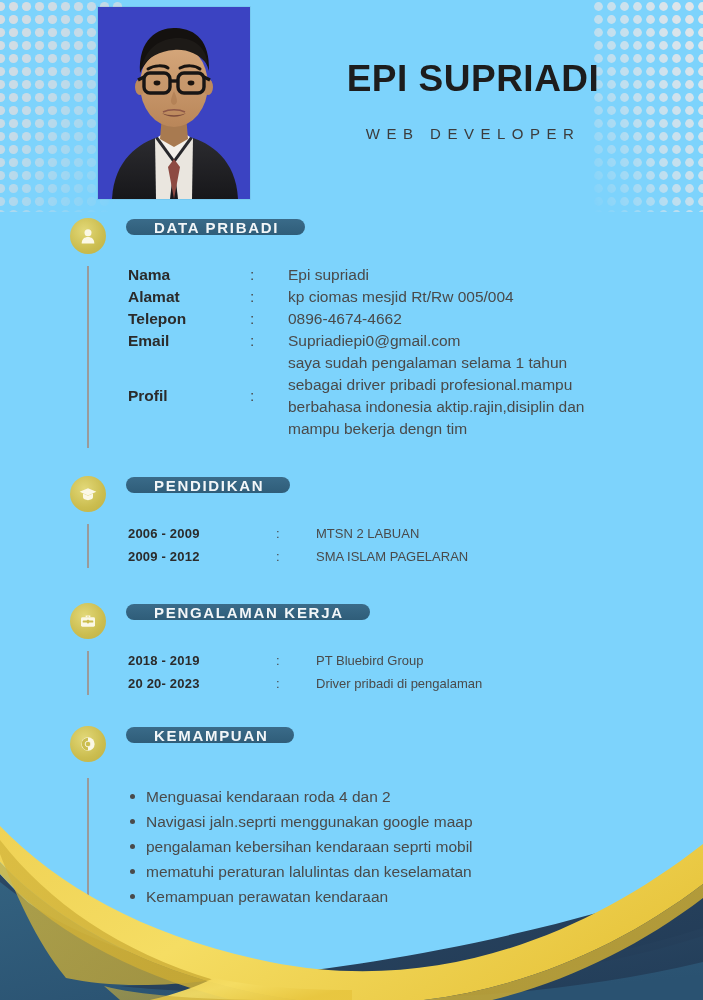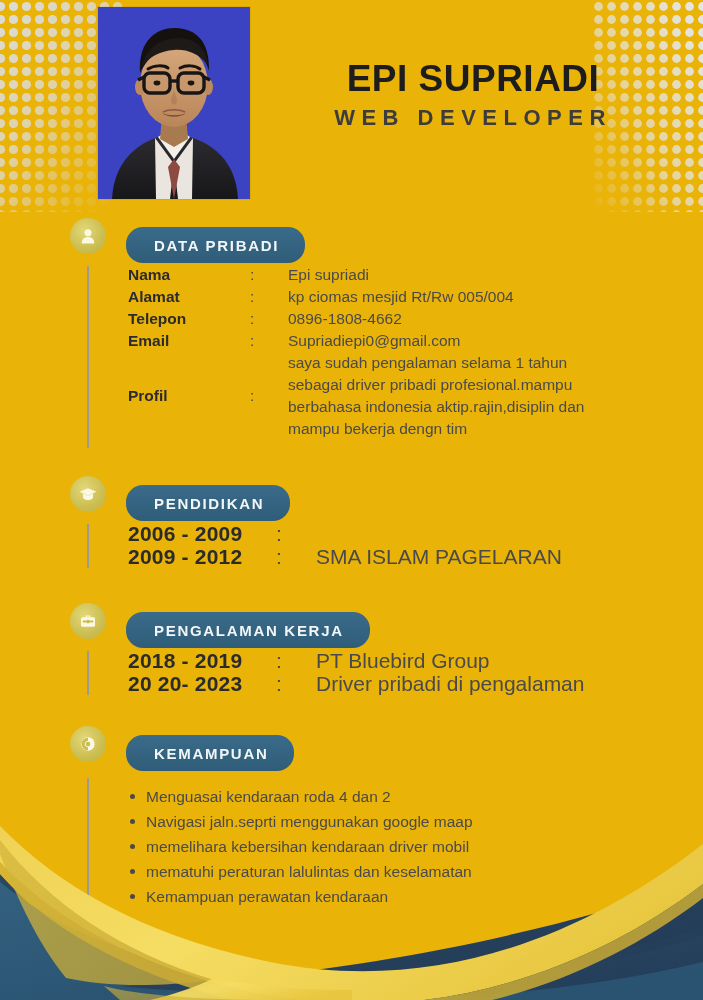--- a/index.html
+++ b/index.html
@@ -6,21 +6,21 @@
   * { box-sizing: border-box; margin: 0; padding: 0; }
   html, body {
     width: 703px; height: 1000px;
     background: #ffffff;
     font-family: "Liberation Sans", sans-serif;
     overflow: hidden;
   }
   #page {
     position: relative;
     width: 703px; height: 1000px;
-    background: #eab308;
+    background: #7dd3fc;
     overflow: hidden;
   }
 
   
   .halftone {
     position: absolute; top: 0;
     pointer-events: none;
     z-index: 0;
   }
   .halftone.left  { left: -6px;  width: 130px; height: 212px; }
@@ -51,47 +51,47 @@
   }
   .name {
     font-size: 37px;
     font-weight: bold;
     letter-spacing: 0.5px;
     color: #1d1d1d;
     line-height: 1.05;
     font-family: "Liberation Sans", sans-serif;
   }
   .role {
-    margin-top: 6px;
-    font-size: 22px;
+    margin-top: 26px;
+    font-size: 15px;
     letter-spacing: 6.5px;
     color: #3c3c3c;
-    font-weight: 700;
+    font-weight: 400;
   }
 
   
   .section { position: absolute; left: 0; width: 703px; z-index: 3; }
 
   .sec-head { position: relative; height: 36px; }
 
   .badge {
     position: absolute;
     left: 70px; top: 0;
     width: 36px; height: 36px;
     border-radius: 50%;
     background: #d5c95c;
     background: radial-gradient(circle at 40% 35%, #e2d878 0%, #cbbd4f 60%, #bfb044 100%);
     display: flex; align-items: center; justify-content: center;
   }
   .badge svg { width: 20px; height: 20px; display:block; }
 
   .pill {
     position: absolute;
-    left: 126px; top: 9px;
-    height: 36px;
+    left: 126px; top: 1px;
+    height: 16px;
     border-radius: 17px;
     background: #32627f;
     background: linear-gradient(180deg,#3a6b89 0%, #2f5d79 100%);
     display: flex; align-items: center;
     padding: 0 26px 0 28px;
   }
   .pill .ptxt {
     color: #f2f6f8;
     font-size: 15px;
     font-weight: bold;
@@ -107,21 +107,21 @@
   }
 
   
   .drow { display: flex; line-height: 22px; font-size: 15.5px; align-items: center; }
   .dlabel { width: 122px; font-weight: bold; color: #2b2b2b; }
   .dcolon { width: 38px; color: #4a4a4a; }
   .dvalue { color: #4a4a4a; flex: 1; }
   .dvalue .pline { display: block; }
 
   
-  .erow { display: flex; line-height: 23px; font-size: 21px; }
+  .erow { display: flex; line-height: 23px; font-size: 13px; }
   .eleft  { width: 148px; font-weight: bold; color: #2b2b2b; letter-spacing: .2px; }
   .ecolon { width: 40px; color: #4a4a4a; }
   .eright { color: #4a4a4a; }
 
   
   .skills { list-style: none; }
   .skills li {
     position: relative;
     padding-left: 18px;
     font-size: 15.5px;
@@ -276,21 +276,21 @@
         <span class="dvalue">Epi supriadi</span>
       </div>
       <div class="drow">
         <span class="dlabel">Alamat</span>
         <span class="dcolon">:</span>
         <span class="dvalue">kp ciomas mesjid Rt/Rw 005/004</span>
       </div>
       <div class="drow">
         <span class="dlabel">Telepon</span>
         <span class="dcolon">:</span>
-        <span class="dvalue">0896-1808-4662</span>
+        <span class="dvalue">0896-4674-4662</span>
       </div>
       <div class="drow">
         <span class="dlabel">Email</span>
         <span class="dcolon">:</span>
         <span class="dvalue">Supriadiepi0@gmail.com</span>
       </div>
       <div class="drow">
         <span class="dlabel">Profil</span>
         <span class="dcolon">:</span>
         <span class="dvalue">
@@ -313,20 +313,21 @@
       </div>
       <div class="pill">
         <span class="ptxt">PENDIDIKAN</span>
       </div>
     </div>
     <div class="sec-body">
       <div class="vline" style="height:44px;"></div>
       <div class="erow">
         <span class="eleft">2006 - 2009</span>
         <span class="ecolon">:</span>
+        <span class="eright">MTSN 2 LABUAN</span>
       </div>
       <div class="erow">
         <span class="eleft">2009 - 2012</span>
         <span class="ecolon">:</span>
         <span class="eright">SMA ISLAM PAGELARAN</span>
       </div>
     </div>
   </div>
 
   <div class="section" style="top:603px;">
@@ -370,21 +371,21 @@
       </div>
       <div class="pill">
         <span class="ptxt">KEMAMPUAN</span>
       </div>
     </div>
     <div class="sec-body" style="margin-top:22px;">
       <div class="vline" style="height:118px; top:-6px;"></div>
       <ul class="skills">
         <li>Menguasai kendaraan roda 4 dan 2</li>
         <li>Navigasi jaln.seprti menggunakan google maap</li>
-        <li>memelihara kebersihan kendaraan driver mobil</li>
+        <li>pengalaman kebersihan kendaraan seprti mobil</li>
         <li>mematuhi peraturan lalulintas dan keselamatan</li>
         <li>Kemampuan perawatan kendaraan</li>
       </ul>
     </div>
   </div>
 
   <div class="wave">
     <svg viewBox="0 0 703 190" preserveAspectRatio="none">
       <defs>
         <linearGradient id="gGold" x1="0" y1="0" x2="1" y2="0.4">

